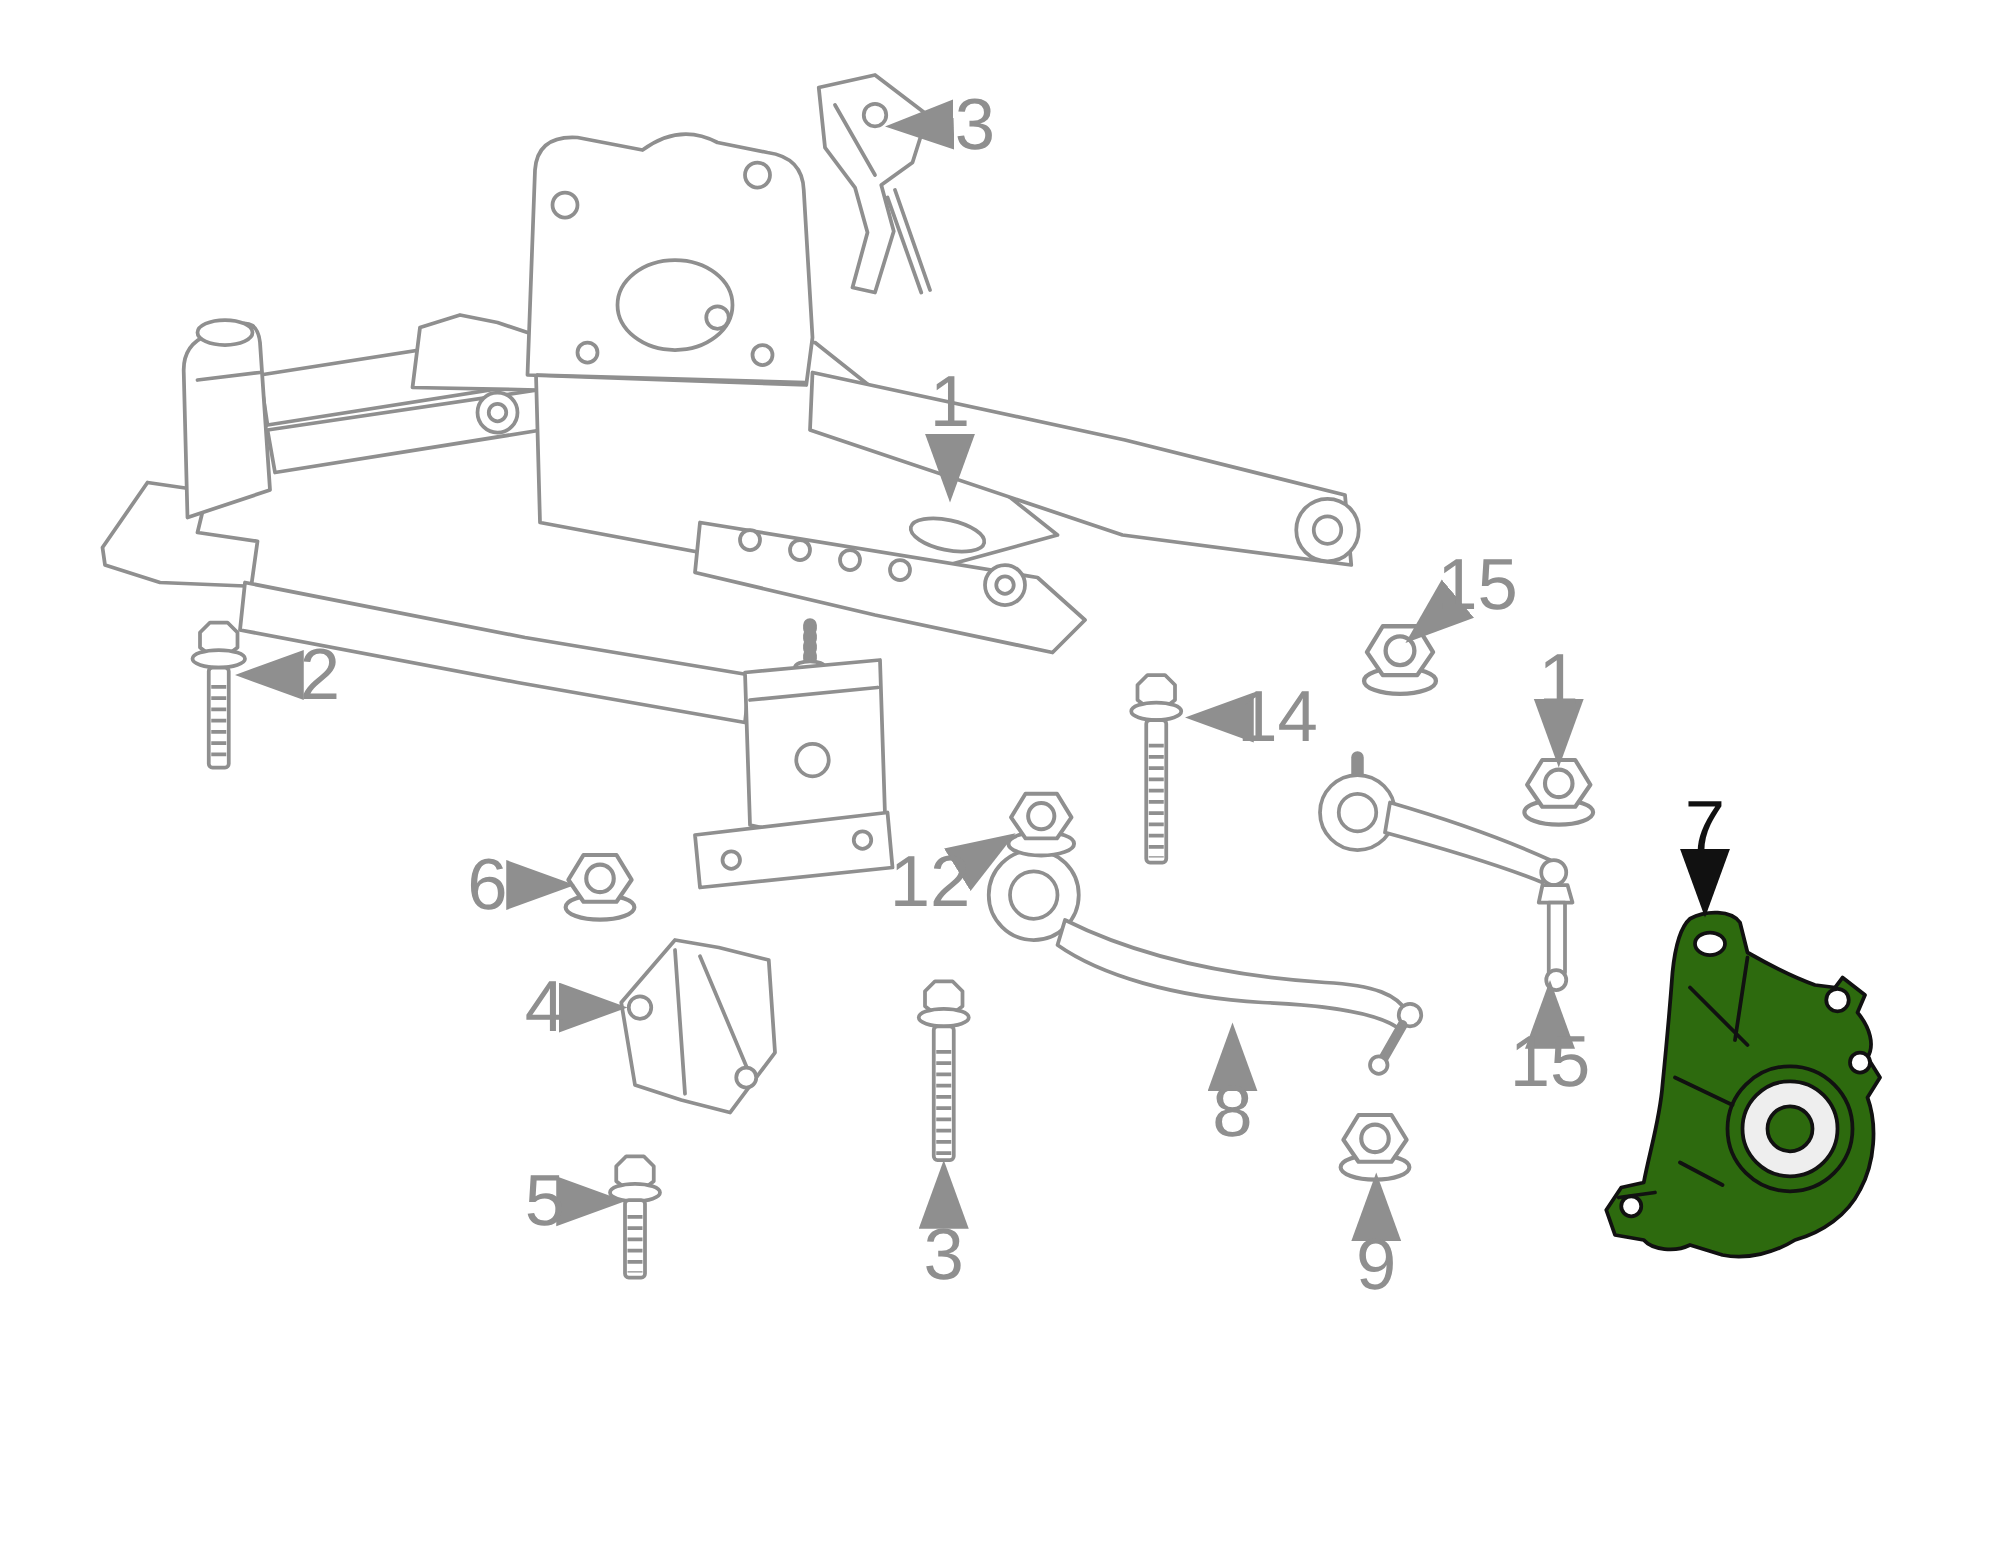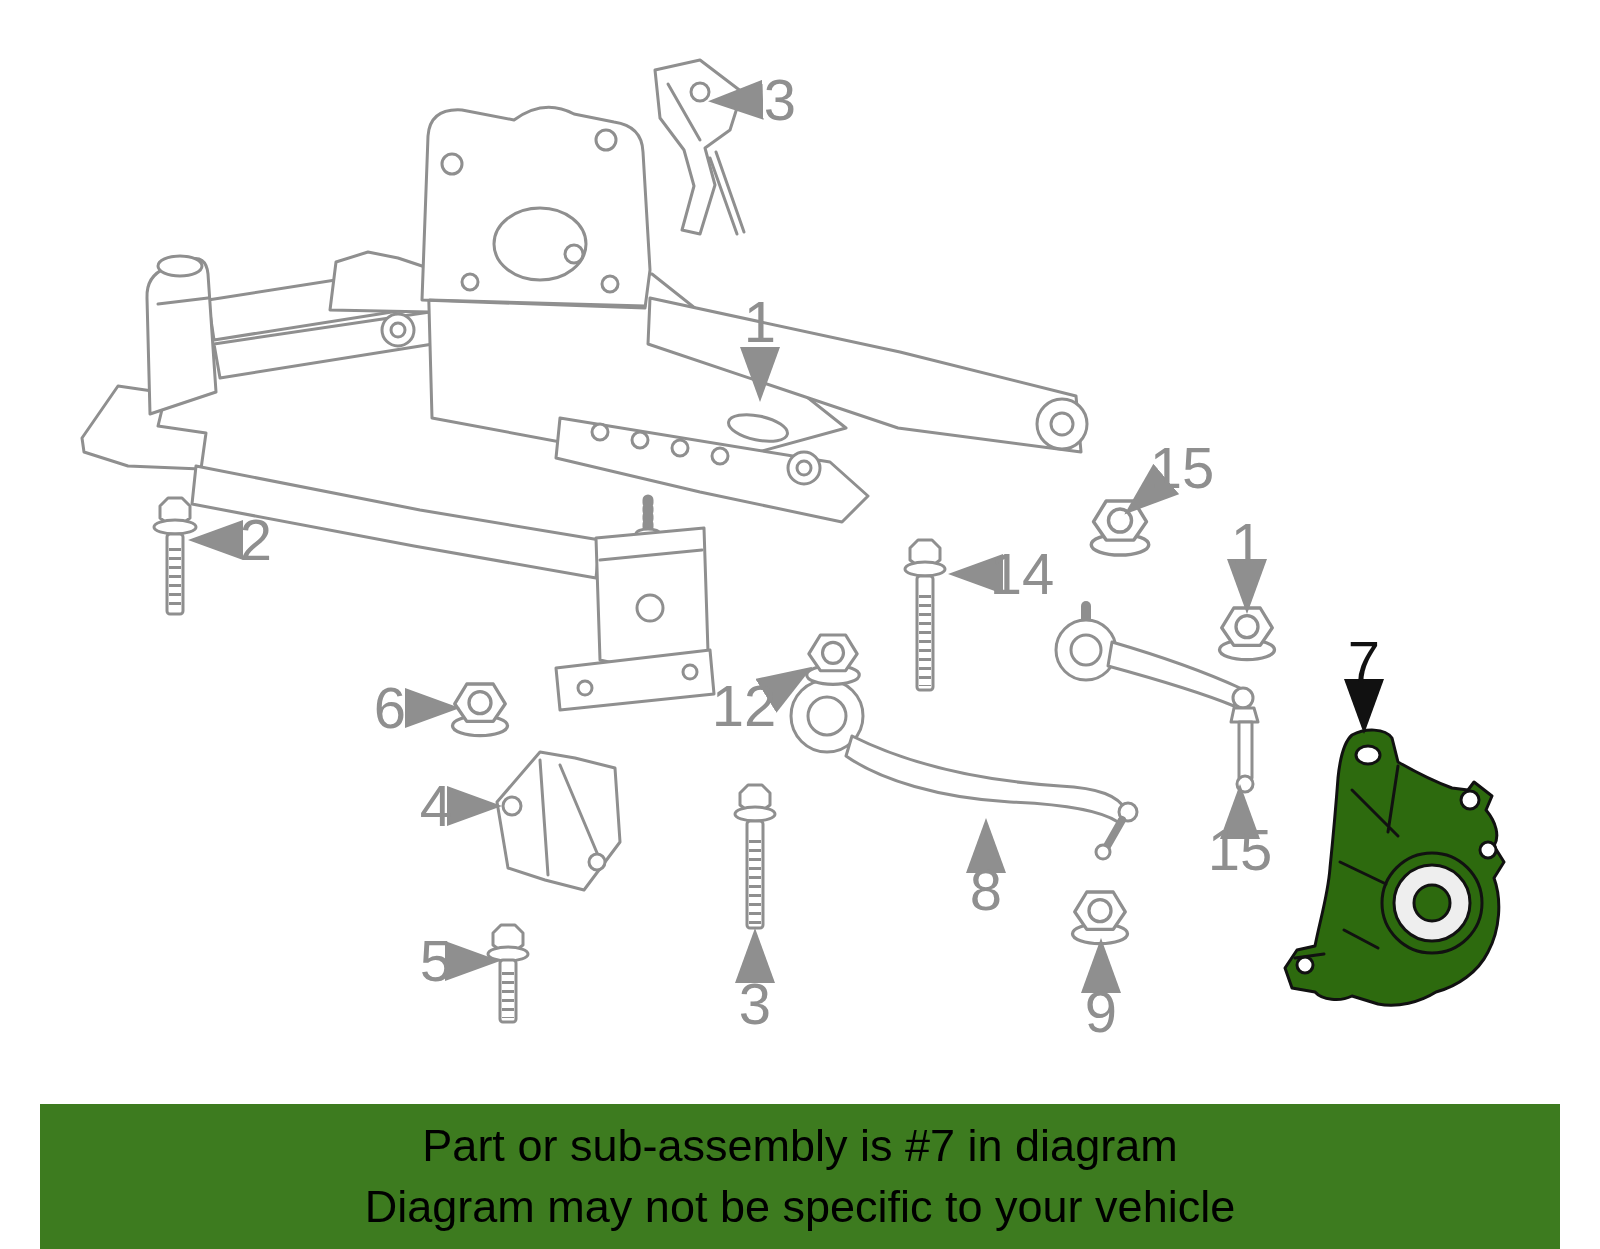--- a/index.html
+++ b/index.html
@@ -193,18 +193,14 @@
   <div class="callout highlighted" style="left:1364px;top:662px;">7</div>
   <div class="callout" style="left:986px;top:890px;">8</div>
   <div class="callout" style="left:1101px;top:1012px;">9</div>
   <div class="callout" style="left:755px;top:1004px;">3</div>
   <div class="callout" style="left:744px;top:706px;">12</div>
   <div class="callout" style="left:1240px;top:850px;">15</div>
   <div class="callout" style="left:1247px;top:544px;">1</div>
   <div class="callout" style="left:1022px;top:574px;text-align:right;">14</div>
   <div class="callout" style="left:1182px;top:468px;">15</div>
 
-  <div class="banner">
-    <div>Part or sub-assembly is #7 in diagram</div>
-    <div>Diagram may not be specific to your vehicle</div>
-  </div>
 
 </div>
 
 </body></html>

